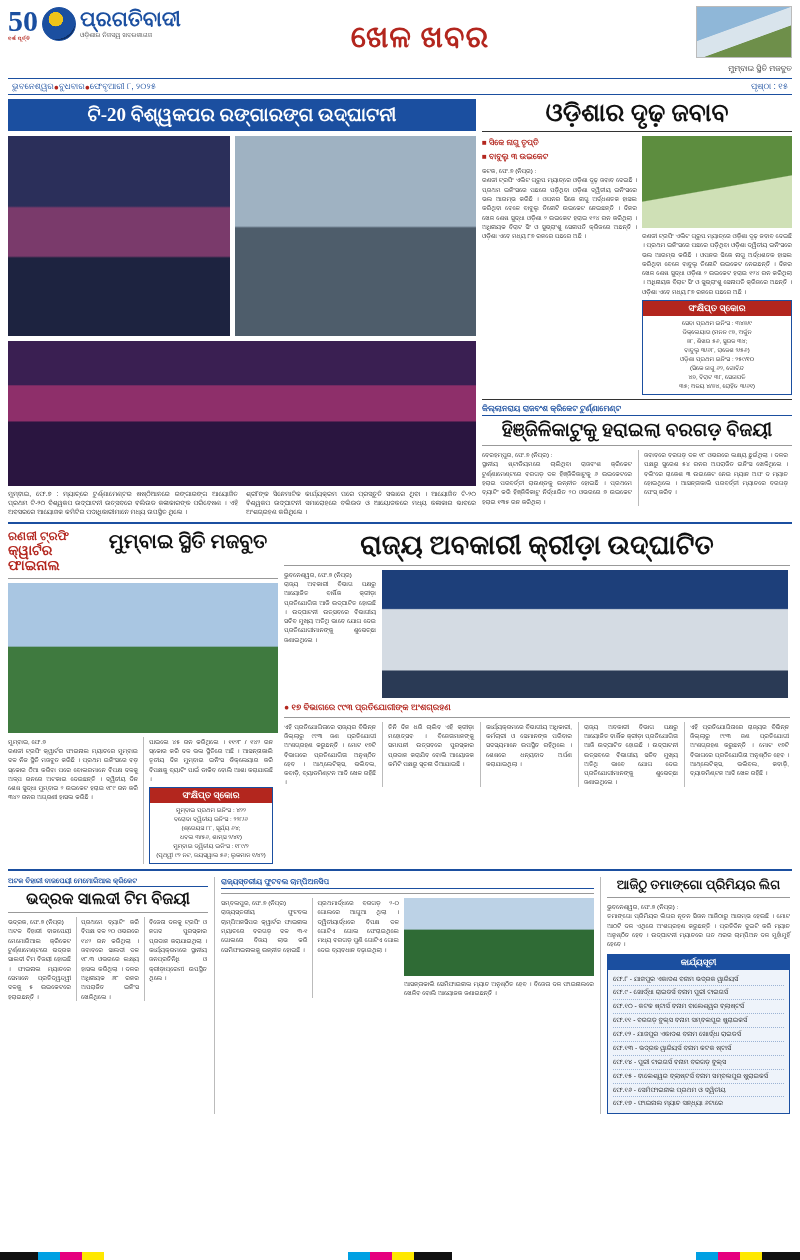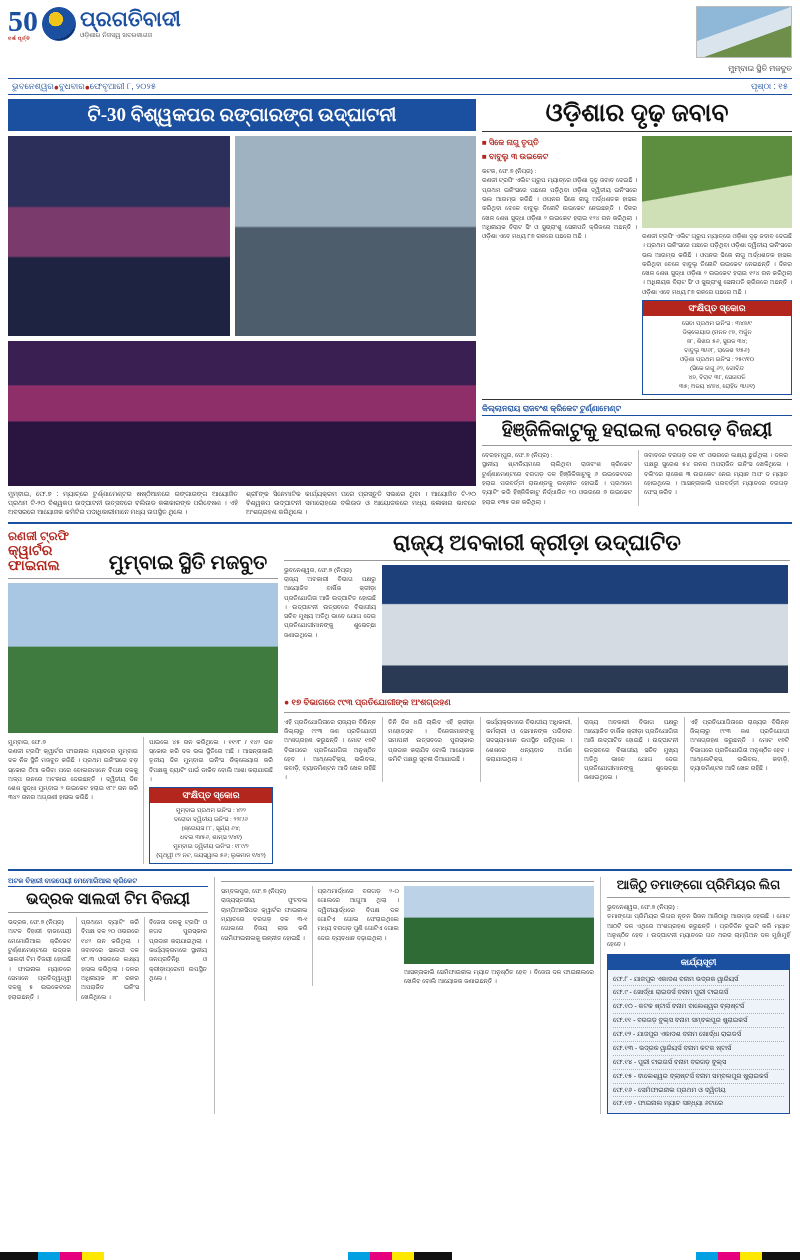--- a/index.html
+++ b/index.html
@@ -90,41 +90,44 @@
         <span>50</span>
         <small>ବର୍ଷ ପୂର୍ତ୍ତି</small>
       </div>
       <div class="emblem"></div>
       <div>
         <div class="logo-name">ପ୍ରଗତିବାଦୀ</div>
         <div class="logo-sub">ଓଡ଼ିଶାର ନିଜସ୍ୱ ଖବରକାଗଜ</div>
       </div>
     </div>
 
+    <div class="title-center">
+      <div class="khela">ଖେଳ ଖବର</div>
+    </div>
 
     <div class="photo-strip">
       <span class="strip-img"></span>
       <div class="strip-cap">ମୁମ୍ବାଇ ସ୍ଥିତି ମଜବୁତ</div>
     </div>
   </div>
 
   <div class="meta-bar">
     <span>ଭୁବନେଶ୍ୱର</span>
     <span class="dots">●</span>
     <span>ବୁଧବାର</span>
     <span class="dots">●</span>
     <span>ଫେବୃଆରୀ ୮, ୨୦୨୫</span>
     <span style="flex:1"></span>
     <span>ପୃଷ୍ଠା : ୧୫</span>
   </div>
 
   <div class="top-wrap">
 
     <div class="top-left">
-      <div class="banner-head">ଟି-30 ବିଶ୍ୱକପର ରଙ୍ଗାରଙ୍ଗ ଉଦ୍‌ଘାଟନୀ</div>
+      <div class="banner-head">ଟି-20 ବିଶ୍ୱକପର ରଙ୍ଗାରଙ୍ଗ ଉଦ୍‌ଘାଟନୀ</div>
       <div class="two-img">
         <div class="ph crowd" style="width:222px;height:200px;"></div>
         <div class="ph interview" style="width:241px;height:200px;"></div>
       </div>
       <div class="ph stage" style="width:468px;height:145px;margin-top:5px;"></div>
       <div style="display:flex;gap:8px;margin-top:4px;">
         <div class="cap" style="width:230px;">ମୁମ୍ବାଇ, ଫେ.୭ : ମ୍ୟାଚ୍‌ରେ ଟୁର୍ଣ୍ଣାମେଣ୍ଟର ଷଷ୍ଠିଆନରେ ରଙ୍ଗାରଙ୍ଗ ଆୟୋଜିତ ପ୍ରଥମ ଟି-୨୦ ବିଶ୍ୱକପ ଉଦ୍‌ଘାଟନୀ ଉତ୍ସବରେ ବଲିଉଡ କଳାକାରଙ୍କ ପରିବେଷଣ । ଏହି ଅବସରରେ ଆୟୋଜକ କମିଟିର ପଦାଧିକାରୀମାନେ ମଧ୍ୟ ଉପସ୍ଥିତ ଥିଲେ ।</div>
         <div class="cap" style="width:230px;">ଶ୍ରୀ'ଙ୍କ ସିନେମାଟିକ କାର୍ଯ୍ୟକ୍ରମ ପରେ ପ୍ରସ୍ତୁତି ସଭାରେ ଥିବା । ଆୟୋଜିତ ଟି-୨୦ ବିଶ୍ୱକପ ଉଦ୍‌ଘାଟନୀ ସମାରୋହରେ ବଲିଉଡ ଓ ଆୟୋଜକରେ ମଧ୍ୟ କଳାକାର ଭାବରେ ଅଂଶଗ୍ରହଣ କରିଥିଲେ ।</div>
       </div>
     </div>
@@ -171,21 +174,21 @@
         </div>
       </div>
     </div>
   </div>
 
   <div class="rule" style="border-top:2px solid #1b4fa0;margin-top:5px;"></div>
 
   <div class="mid-wrap">
 
     <div style="width:270px;">
-      <div style="display:flex;gap:20px;align-items:flex-end;">
+      <div style="display:flex;gap:20px;">
         <div style="width:70px;">
           <div class="headline-red" style="font-size:12px;line-height:1.1;">ରଣଜୀ ଟ୍ରଫି</div>
           <div class="headline-red" style="font-size:14px;line-height:1.1;">କ୍ୱାର୍ଟର ଫାଇନାଲ</div>
         </div>
         <div class="headline-blk" style="font-size:20px;flex:1;text-align:center;">ମୁମ୍ବାଇ ସ୍ଥିତି ମଜବୁତ</div>
       </div>
       <div class="rule thin"></div>
       <div class="ph team" style="width:270px;height:150px;"></div>
       <div style="display:flex;gap:5px;margin-top:4px;">
         <div style="width:130px;">
@@ -201,21 +204,21 @@
             <div class="body-text" style="text-align:center;font-size:6px;">(ଶ୍ରେୟସ ୮୮, ସୂର୍ଯ୍ୟ ୬୪;</div>
             <div class="body-text" style="text-align:center;font-size:6px;">ଧବଲ ୩/୫୬, ଶାମ୍ସ ୨/୪୧)</div>
             <div class="body-text" style="text-align:center;font-size:6px;">ମୁମ୍ବାଇ ଦ୍ୱିତୀୟ ଇନିଂସ : ୧୮୯/୨</div>
             <div class="body-text" style="text-align:center;font-size:6px;">(ପୃଥ୍ୱୀ ୯୨ ନଟ, ଜୟସ୍ୱାଲ ୫୬; ଲୁକମାନ ୧/୪୨)</div>
           </div>
         </div>
       </div>
     </div>
 
     <div style="width:506px;">
-      <div class="headline-blk" style="font-size:22px;text-align:center;">ରାଜ୍ୟ ଅବକାରୀ କ୍ରୀଡ଼ା ଉଦ୍‌ଘାଟିତ</div>
+      <div class="headline-blk" style="font-size:27px;text-align:center;">ରାଜ୍ୟ ଅବକାରୀ କ୍ରୀଡ଼ା ଉଦ୍‌ଘାଟିତ</div>
       <div class="rule thin"></div>
       <div style="display:flex;gap:6px;margin-top:3px;">
         <div style="width:92px;">
           <div class="body-text">ଭୁବନେଶ୍ୱର, ଫେ.୭ (ନିପ୍ର)</div>
           <div class="body-text">ରାଜ୍ୟ ଅବକାରୀ ବିଭାଗ ପକ୍ଷରୁ ଆୟୋଜିତ ବାର୍ଷିକ କ୍ରୀଡ଼ା ପ୍ରତିଯୋଗିତା ଆଜି ଉଦ୍‌ଘାଟିତ ହୋଇଛି । ଉଦ୍‌ଘାଟନୀ ଉତ୍ସବରେ ବିଭାଗୀୟ ସଚିବ ମୁଖ୍ୟ ଅତିଥି ଭାବେ ଯୋଗ ଦେଇ ପ୍ରତିଯୋଗୀମାନଙ୍କୁ ଶୁଭେଚ୍ଛା ଜଣାଇଥିଲେ ।</div>
         </div>
         <div style="flex:1;">
           <div class="ph event" style="width:406px;height:128px;"></div>
         </div>
       </div>
@@ -258,20 +261,21 @@
             <div class="body-text" style="padding-left:4px;">ପ୍ରଥମେ ବ୍ୟାଟିଂ କରି ବିପକ୍ଷ ଦଳ ୨୦ ଓଭରରେ ୧୪୨ ରନ କରିଥିଲା । ଜବାବରେ ସାଲଦୀ ଦଳ ୧୮.୩ ଓଭରରେ ଲକ୍ଷ୍ୟ ହାସଲ କରିଥିଲା । ଦଳର ଅଧିନାୟକ ୬୮ ରନର ଅପରାଜିତ ଇନିଂସ ଖେଳିଥିଲେ ।</div>
           </div>
         <div style="width:63px;" class="col-sep">
             <div class="body-text" style="padding-left:4px;">ବିଜେତା ଦଳକୁ ଟ୍ରଫି ଓ ନଗଦ ପୁରସ୍କାର ପ୍ରଦାନ କରାଯାଇଥିଲା । କାର୍ଯ୍ୟକ୍ରମରେ ସ୍ଥାନୀୟ ଜନପ୍ରତିନିଧି ଓ କ୍ରୀଡ଼ାପ୍ରେମୀ ଉପସ୍ଥିତ ଥିଲେ ।</div>
           </div>
       </div>
     </div>
 
     <div style="width:380px;" class="col-sep">
       <div style="padding-left:6px;">
+        <div class="sec-kicker" style="font-size:7.5px;">ରାଜ୍ୟସ୍ତରୀୟ ଫୁଟବଲ ଚାମ୍ପିଅନସିପ</div>
         <div class="rule thin"></div>
         <div style="display:flex;gap:5px;">
           <div style="width:88px;">
             <div class="body-text">ସମ୍ବଲପୁର, ଫେ.୭ (ନିପ୍ର)</div>
             <div class="body-text">ରାଜ୍ୟସ୍ତରୀୟ ଫୁଟବଲ ଚାମ୍ପିଅନସିପର କ୍ୱାର୍ଟର ଫାଇନାଲ ମ୍ୟାଚରେ ବରଗଡ଼ ଦଳ ୩-୧ ଗୋଲରେ ବିଜୟ ଲାଭ କରି ସେମିଫାଇନାଲକୁ ଉନ୍ନୀତ ହୋଇଛି ।</div>
           </div>
           <div style="width:88px;" class="col-sep">
               <div class="body-text" style="padding-left:4px;">ପ୍ରଥମାର୍ଦ୍ଧରେ ବରଗଡ଼ ୨-୦ ଗୋଲରେ ଆଗୁଆ ଥିଲା । ଦ୍ୱିତୀୟାର୍ଦ୍ଧରେ ବିପକ୍ଷ ଦଳ ଗୋଟିଏ ଗୋଲ ଫେରାଇଥିଲେ ମଧ୍ୟ ବରଗଡ଼ ପୁଣି ଗୋଟିଏ ଗୋଲ ଦେଇ ବ୍ୟବଧାନ ବଢ଼ାଇଥିଲା ।</div>
             </div>
           <div style="width:190px;">

